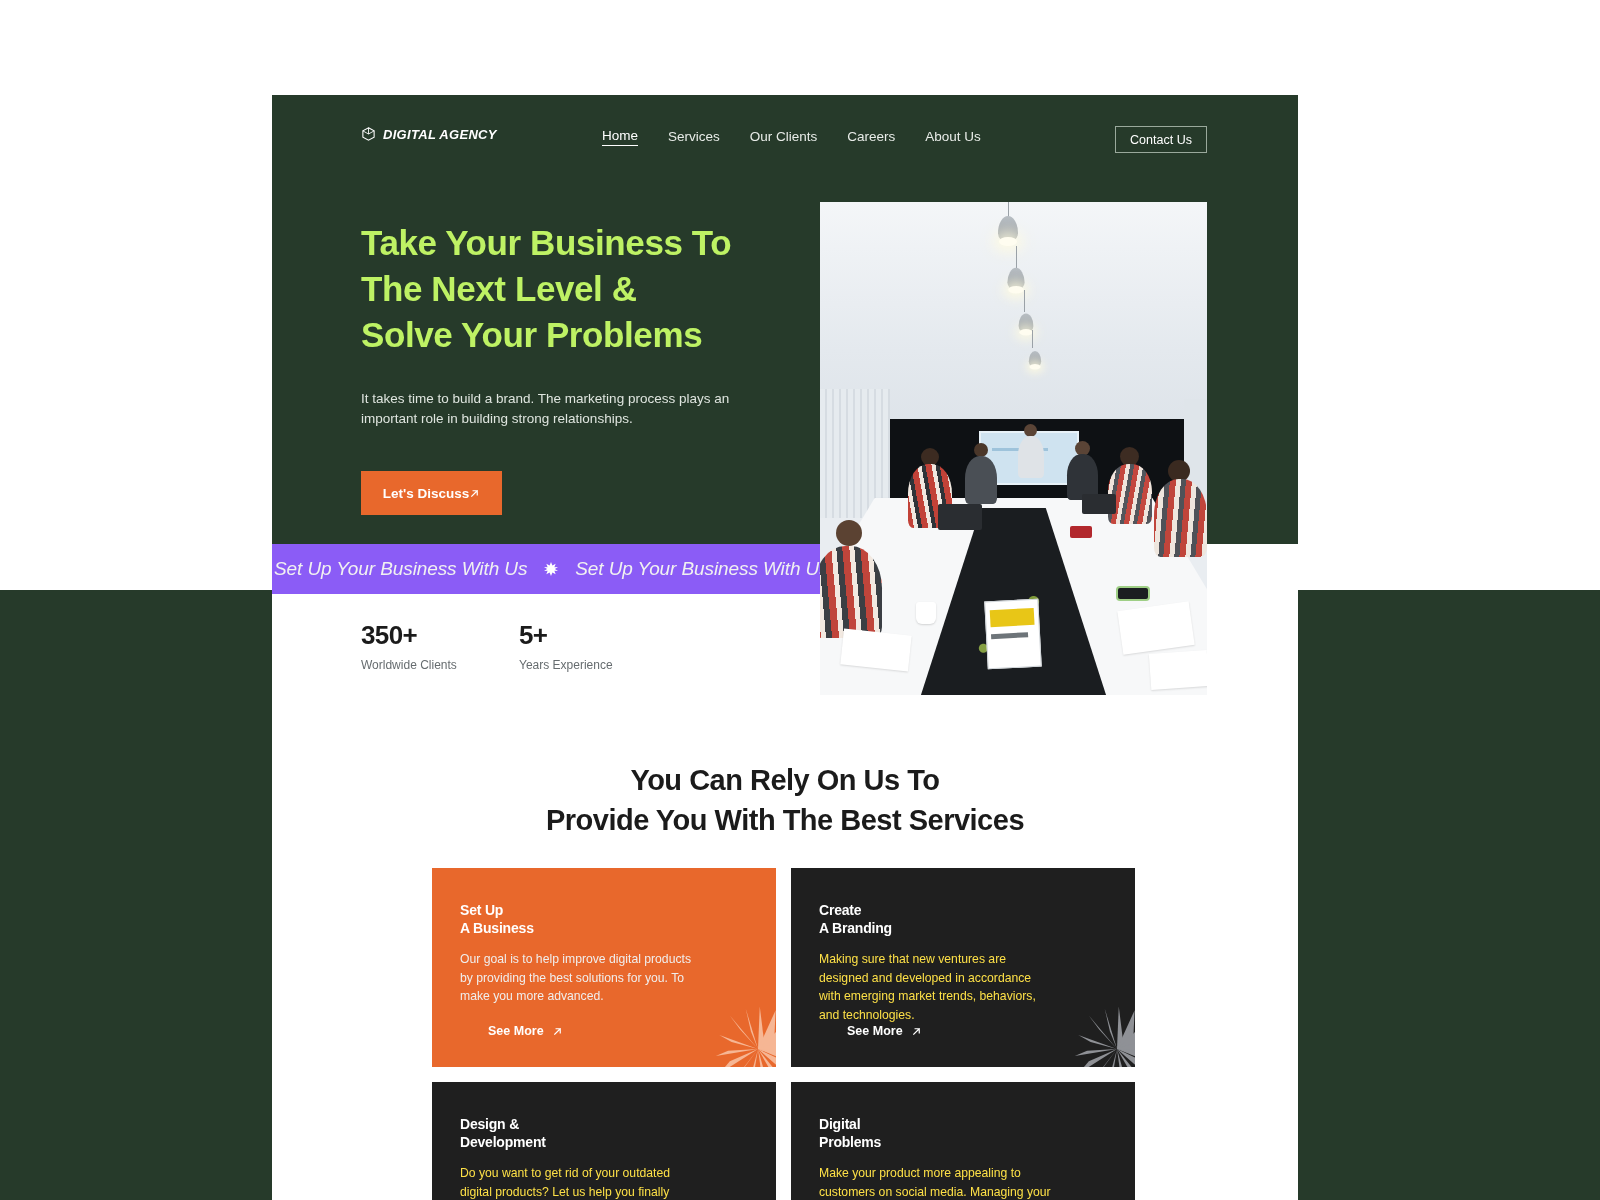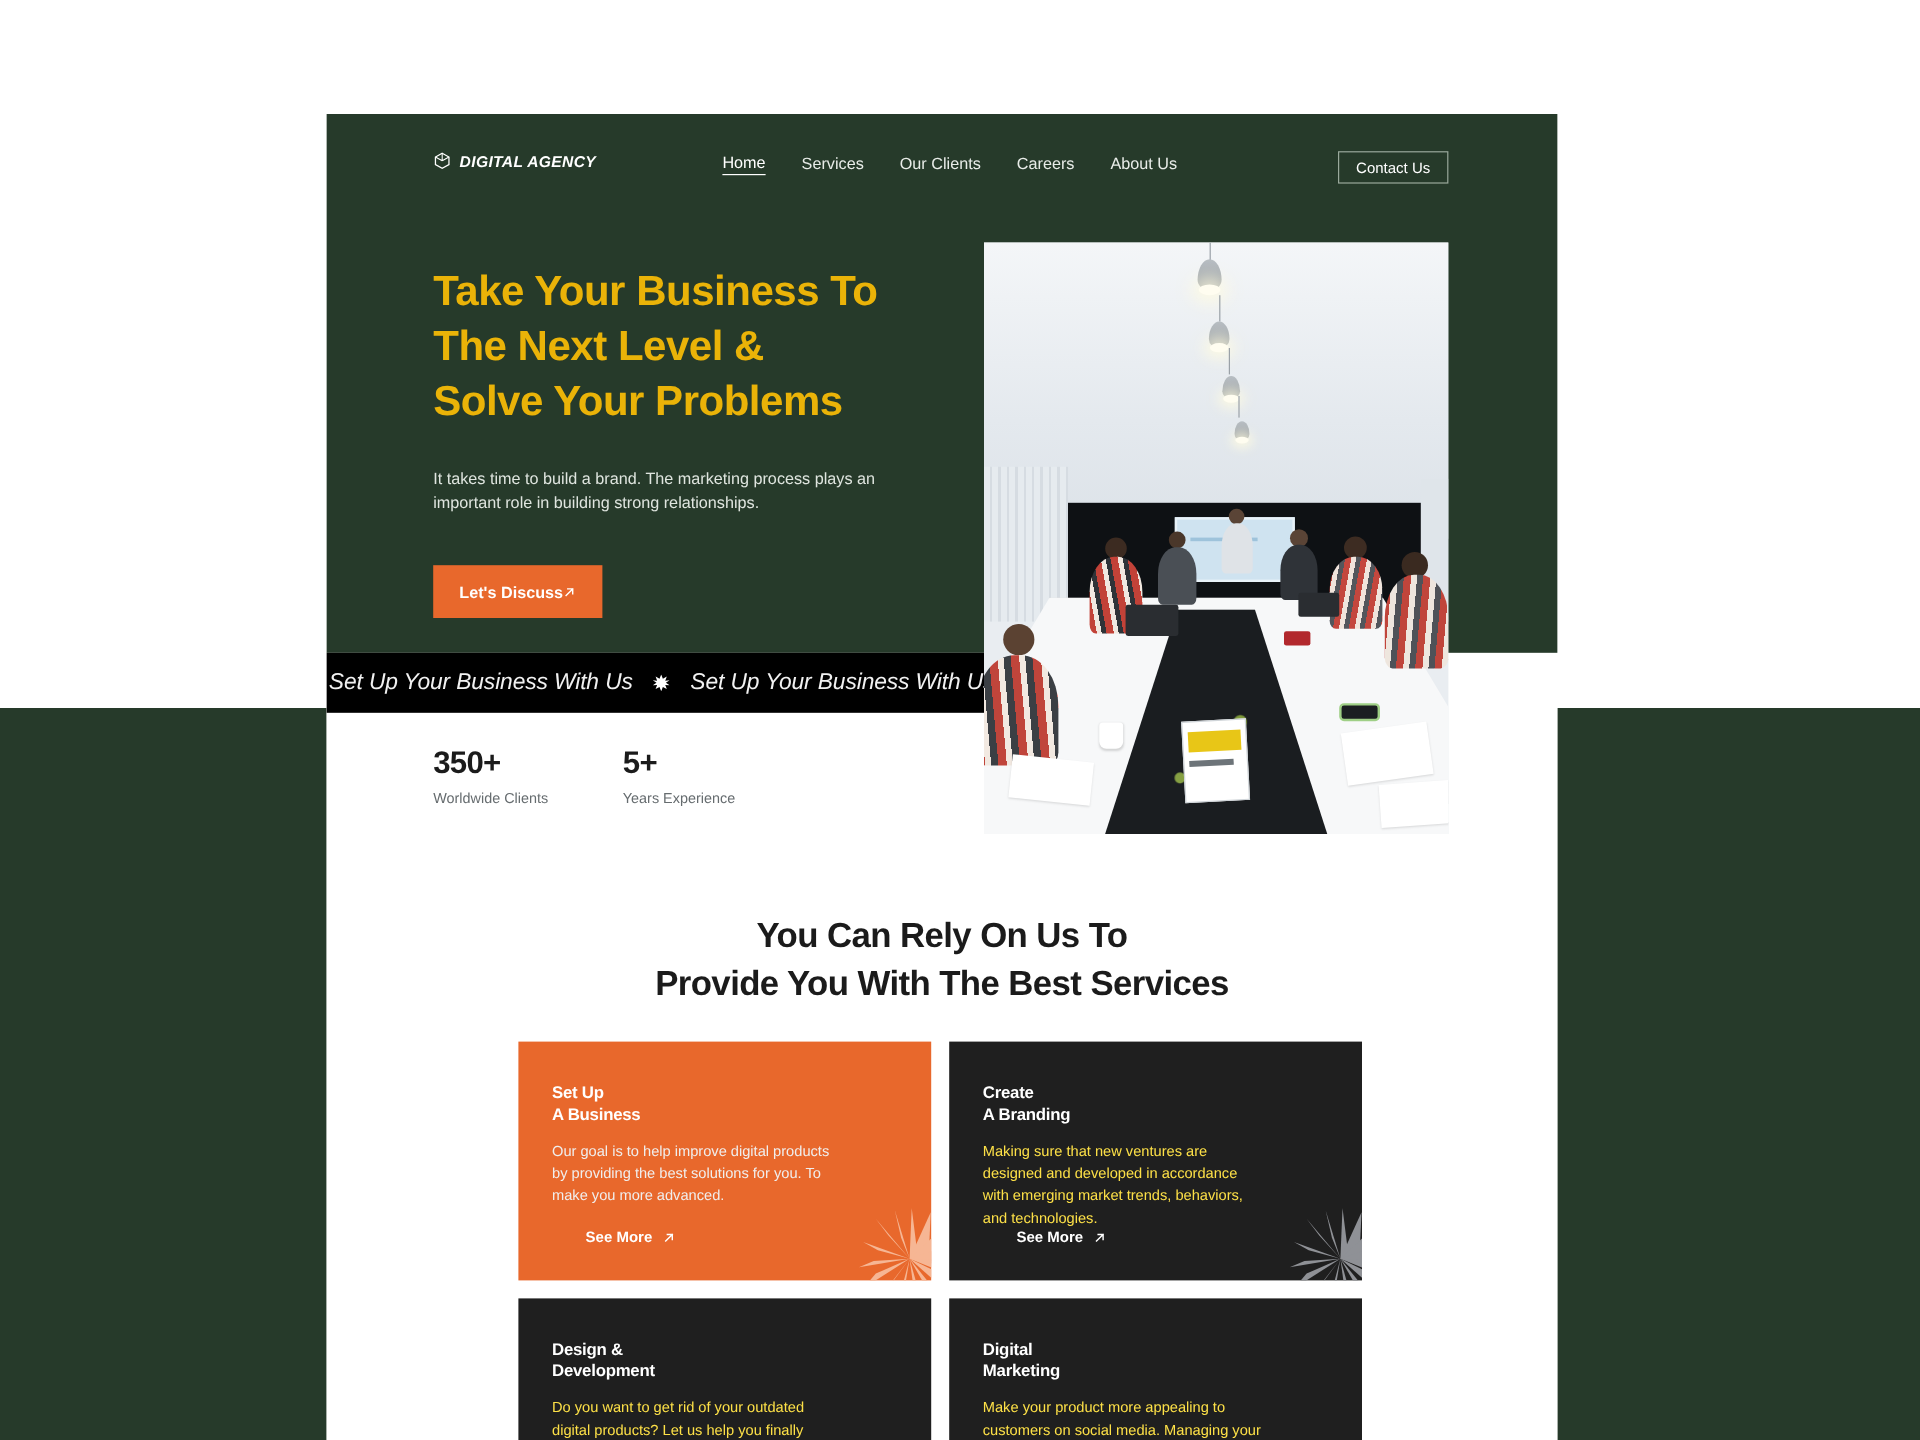--- a/index.html
+++ b/index.html
@@ -115,21 +115,21 @@
   }
 
   
   .hero-copy {
     position: absolute;
     left: 89px;
     top: 125px;
     width: 430px;
   }
   .hero-title {
-    color: #eab308;
+    color: #bef264;
     font-size: 35px;
     font-weight: bold;
     line-height: 1.32;
     letter-spacing: -0.4px;
     white-space: pre-line;
   }
   .hero-sub {
     margin-top: 30px;
     color: #dfe5df;
     font-size: 13.5px;
@@ -248,21 +248,21 @@
   .ph-phone {
     position: absolute; background: #1b1e21; border: 2px solid #9fcf86; border-radius: 4px;
   }
 
   
   .marquee {
     position: absolute;
     left: 0; top: 449px;
     width: 885px;
     height: 50px;
-    background: #000000;
+    background: #8b5cf6;
     display: flex;
     align-items: center;
     overflow: hidden;
     z-index: 2;
   }
   .marquee-track {
     display: flex;
     align-items: center;
     gap: 17px;
     padding-left: 2px;
@@ -561,20 +561,20 @@
 
     <div class="card dark row2">
       <div class="card-title">Design &amp;
 Development</div>
       <div class="card-desc">Do you want to get rid of your outdated digital products? Let us help you finally</div>
 
     </div>
 
     <div class="card dark row2">
       <div class="card-title">Digital
-Marketing</div>
+Problems</div>
       <div class="card-desc">Make your product more appealing to customers on social media. Managing your</div>
 
     </div>
 
   </div>
 
 </div>
 
 </body></html>

